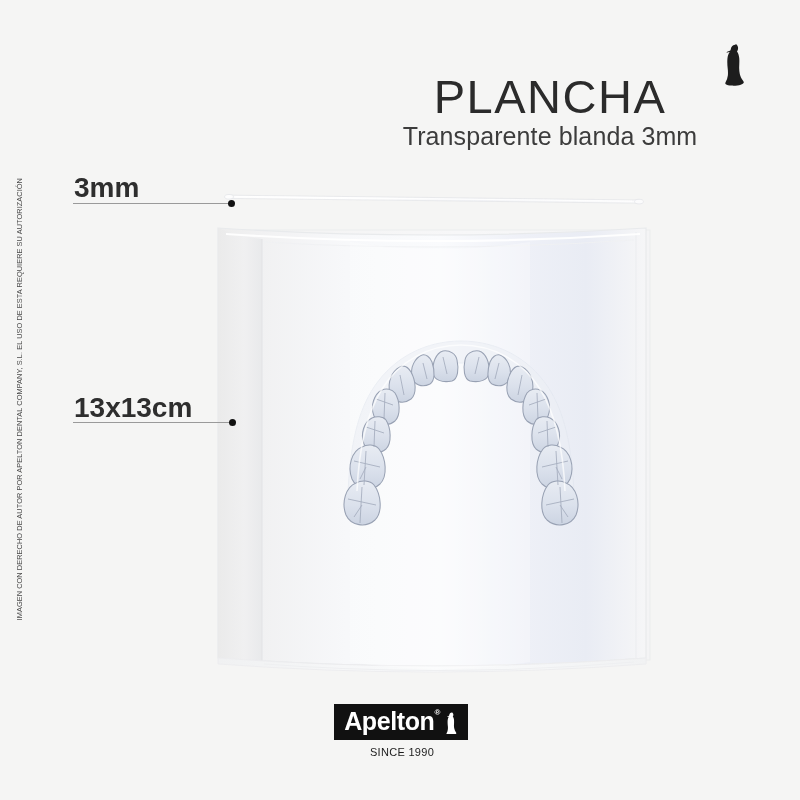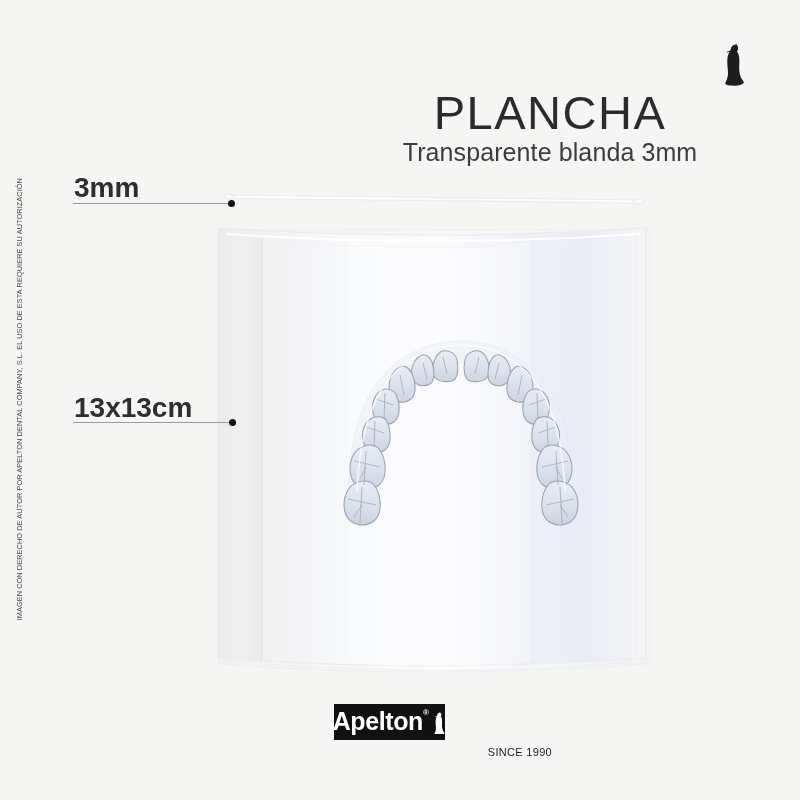--- a/index.html
+++ b/index.html
@@ -30,21 +30,20 @@
     width: 420px;
     text-align: center;
   }
   .product-title {
     font-size: 47px;
     letter-spacing: 1.5px;
     color: #2b2b2b;
     font-weight: 400;
     line-height: 1.06;
     white-space: nowrap;
-    margin-top: 16px;
   }
   .product-subtitle {
     font-size: 25px;
     color: #3c3c3c;
     font-weight: 400;
     letter-spacing: 0.1px;
     margin-top: 0;
     white-space: nowrap;
   }
 
@@ -127,21 +126,21 @@
     top: 333px;
     width: 262px;
     height: 200px;
   }
 
   
   .logo-box {
     position: absolute;
     left: 334px;
     top: 704px;
-    width: 111px;
+    width: 134px;
     height: 36px;
     background: #111111;
     display: flex;
     align-items: center;
     justify-content: center;
   }
   .logo-wordmark {
     color: #ffffff;
     font-size: 25px;
     font-weight: bold;
@@ -162,21 +161,21 @@
     width: 13px;
     height: 22px;
     margin-left: 5px;
     position: relative;
     top: 1px;
   }
   .footer-line {
     position: absolute;
     width: 300px;
     left: 252px;
-    text-align: right;
+    text-align: center;
     color: #1c1c1c;
     white-space: nowrap;
   }
   #footer-since { top: 746px; font-size: 11px; letter-spacing: 0.3px; }
   #footer-url   { top: 762px; font-size: 11px; letter-spacing: 0.1px; }
 </style>
 </head>
 <body>
 
 <div id="stage">

